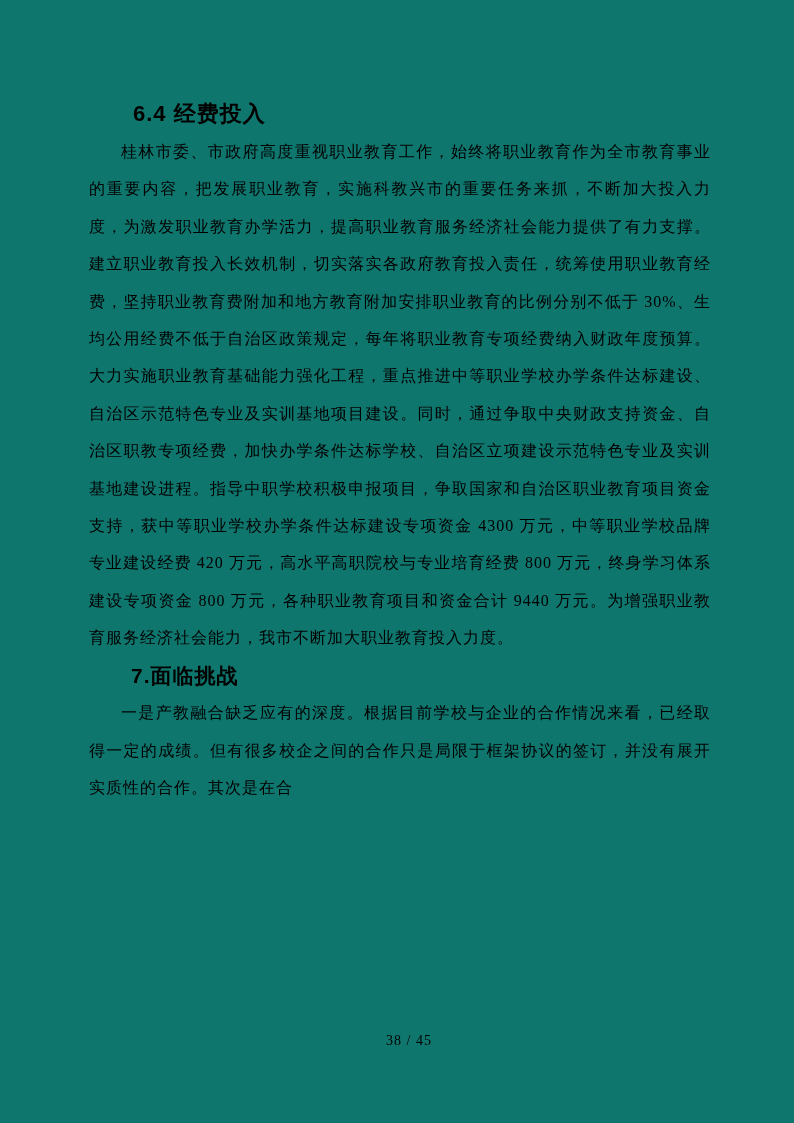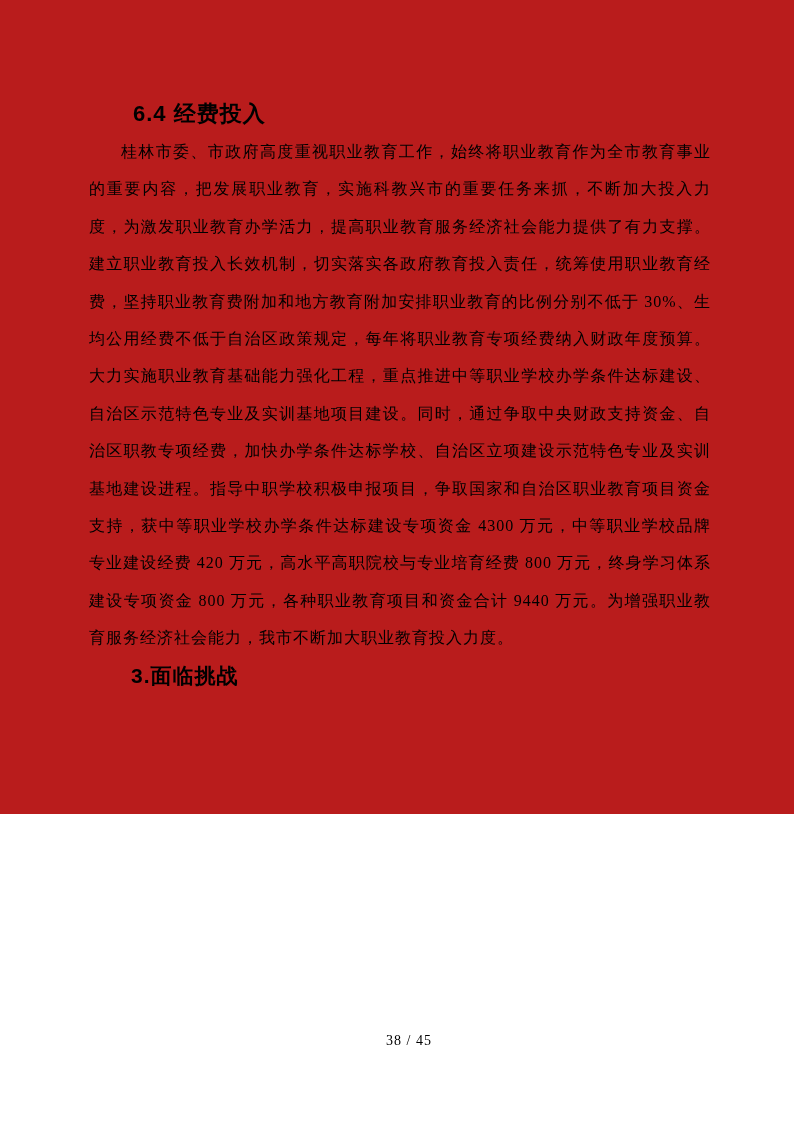--- a/index.html
+++ b/index.html
@@ -10,22 +10,22 @@
     width: 794px;
     height: 1123px;
     background: #ffffff;
     color: #000000;
     font-family: "Liberation Serif", "DejaVu Serif", serif;
     overflow: hidden;
   }
   .page {
     position: relative;
     width: 794px;
-    height: 814px;
-    background: #b91c1c;
+    height: 1123px;
+    background: #0f766e;
   }
   .content {
     position: absolute;
     left: 89px;
     top: 95px;
     width: 622px;
   }
   .h-major {
     font-family: "Liberation Sans", "DejaVu Sans", sans-serif;
     font-size: 22px;
@@ -73,18 +73,19 @@
     color: #000000;
   }
 </style>
 </head>
 <body>
 
 <div class="page">
   <div class="content">
     <h1 class="h-major">6.4 经费投入</h1>
     <p class="body-para">桂林市委、市政府高度重视职业教育工作，始终将职业教育作为全市教育事业的重要内容，把发展职业教育，实施科教兴市的重要任务来抓，不断加大投入力度，为激发职业教育办学活力，提高职业教育服务经济社会能力提供了有力支撑。建立职业教育投入长效机制，切实落实各政府教育投入责任，统筹使用职业教育经费，坚持职业教育费附加和地方教育附加安排职业教育的比例分别不低于 30%、生均公用经费不低于自治区政策规定，每年将职业教育专项经费纳入财政年度预算。大力实施职业教育基础能力强化工程，重点推进中等职业学校办学条件达标建设、自治区示范特色专业及实训基地项目建设。同时，通过争取中央财政支持资金、自治区职教专项经费，加快办学条件达标学校、自治区立项建设示范特色专业及实训基地建设进程。指导中职学校积极申报项目，争取国家和自治区职业教育项目资金支持，获中等职业学校办学条件达标建设专项资金 4300 万元，中等职业学校品牌专业建设经费 420 万元，高水平高职院校与专业培育经费 800 万元，终身学习体系建设专项资金 800 万元，各种职业教育项目和资金合计 9440 万元。为增强职业教育服务经济社会能力，我市不断加大职业教育投入力度。</p>
-    <h2 class="h-minor">3.面临挑战</h2>
+    <h2 class="h-minor">7.面临挑战</h2>
+    <p class="body-para">一是产教融合缺乏应有的深度。根据目前学校与企业的合作情况来看，已经取得一定的成绩。但有很多校企之间的合作只是局限于框架协议的签订，并没有展开实质性的合作。其次是在合</p>
   </div>
   <div class="page-footer">
     <span>38 / 45</span>
   </div>
 </div>
 
 </body></html>

